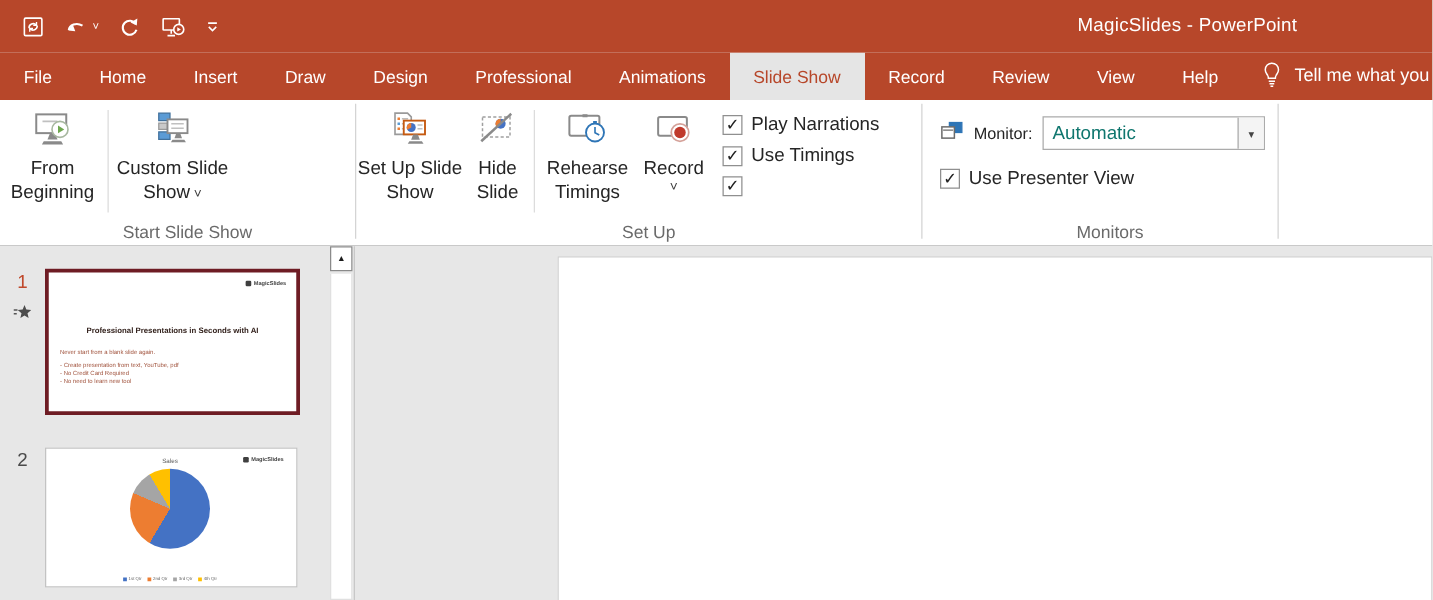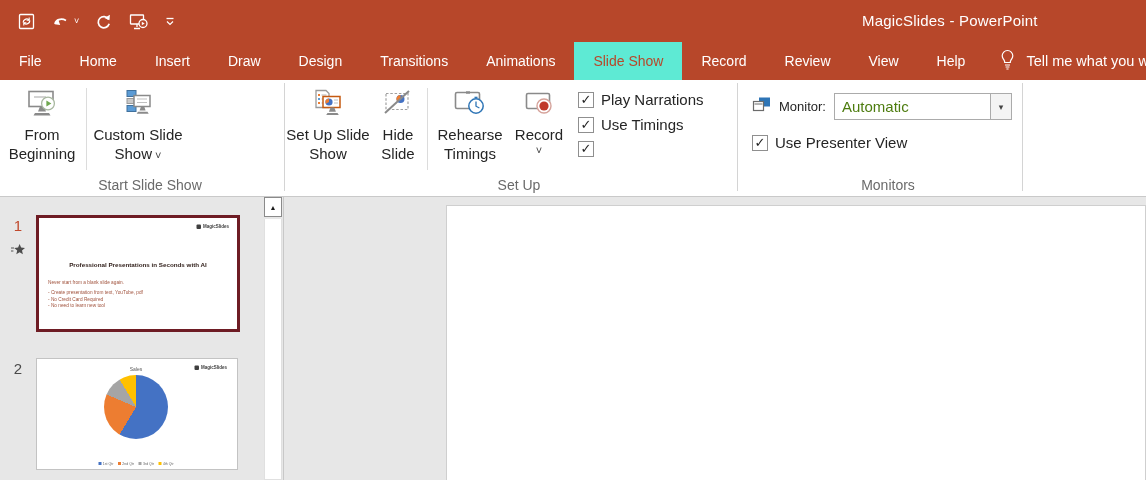--- a/index.html
+++ b/index.html
@@ -13,21 +13,21 @@
   .qat-btn { display:flex; align-items:center; gap:3px; cursor:default; }
   .qat-btn svg { display:block; }
   .qat-chev { color:#fff; font-size:9px; line-height:1; }
   .app-title { position:absolute; left:862px; top:12px; color:#fff;
     font-size:15px; letter-spacing:.2px; }
 
   
   .tabbar { height:38px; background:#B7472A; display:flex; align-items:stretch; }
   .tab { color:#fff; font-size:14px; padding:0 19px; display:flex;
     align-items:center; cursor:default; white-space:nowrap; }
-  .tab.active { background:#5eead4; color:#B7472A; }
+  .tab.active { background:#e5e5e5; color:#B7472A; }
   .tellme { display:flex; align-items:center; gap:11px; color:#fff;
     font-size:14.5px; margin-left:16px; white-space:nowrap; }
 
   
   .ribbon { height:117px; background:#fff; border-bottom:1px solid #c9c9c9;
     display:flex; }
   .rgroup { display:flex; flex-direction:column; }
   .rbuttons { display:flex; align-items:flex-start; height:96px; padding-top:2px; }
   .rglabel { text-align:center; font-size:14px; color:#6a6a6a; height:20px;
     line-height:18px;padding-left:16px; }
@@ -47,21 +47,21 @@
     color:#252525; cursor:default; white-space:nowrap; }
   .cbbox { width:16px; height:16px; border:1px solid #8f8f8f; background:#fff;
     color:#222; font-size:13px; line-height:14px; text-align:center;
     flex:0 0 auto; }
 
   .monitors-body { padding:13px 0 0 14px; }
   .mon-row { display:flex; align-items:center; gap:8px; }
   .mon-label { font-size:13px; color:#252525; }
   .combo { width:178px; height:27px; border:1px solid #ababab; background:#fff;
     display:flex; align-items:center; }
-  .combo-val { flex:1; font-size:15px; color:#4d7c0f; padding-left:7px; }
+  .combo-val { flex:1; font-size:15px; color:#0f766e; padding-left:7px; }
   .combo-btn { width:21px; height:25px; border-left:1px solid #ababab;
     background:#f4f4f4; color:#444; font-size:9px; display:flex;
     align-items:center; justify-content:center; }
   .mon-row2 { margin-top:14px; }
 
   
   .content { height:283px; display:flex; background:#E7E7E7; }
   .thumbs { width:263px; padding-top:18px; }
   .thumb-row { display:flex; }
   .thumb-row + .thumb-row { margin-top:26px; }
@@ -166,21 +166,21 @@
   </div>
   <div class="app-title">MagicSlides  -  PowerPoint</div>
 </div>
 
 <div class="tabbar">
   <div class="tab">File</div>
   <div class="tab">Home</div>
   <div class="tab">Insert</div>
   <div class="tab">Draw</div>
   <div class="tab">Design</div>
-  <div class="tab">Transitions</div>
+  <div class="tab">Professional</div>
   <div class="tab">Animations</div>
   <div class="tab active">Slide Show</div>
   <div class="tab">Record</div>
   <div class="tab">Review</div>
   <div class="tab">View</div>
   <div class="tab">Help</div>
   <div class="tellme">
     <span>
       <svg width="15" height="21" viewBox="0 0 15 21" fill="none" stroke="#fff" stroke-width="1.2">
         <path d="M7.5 1.5a5.3 5.3 0 0 1 5.3 5.3c0 2.2-1.3 3.3-2 4.6-.4.7-.5 1.4-.5 2.1h-5.6c0-.7-.1-1.4-.5-2.1-.7-1.3-2-2.4-2-4.6A5.3 5.3 0 0 1 7.5 1.5z"></path>

